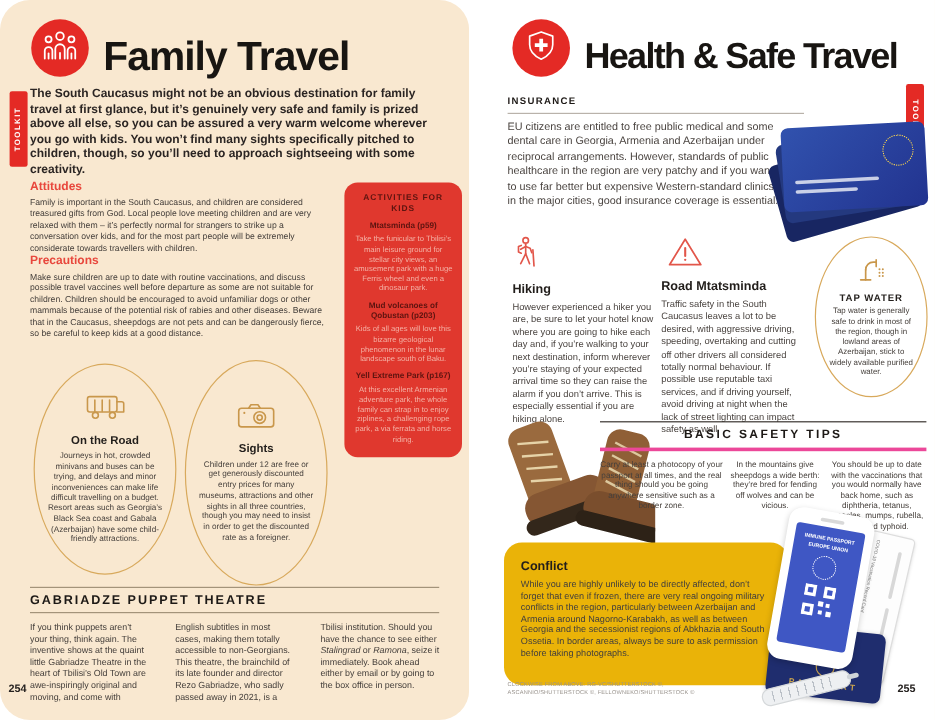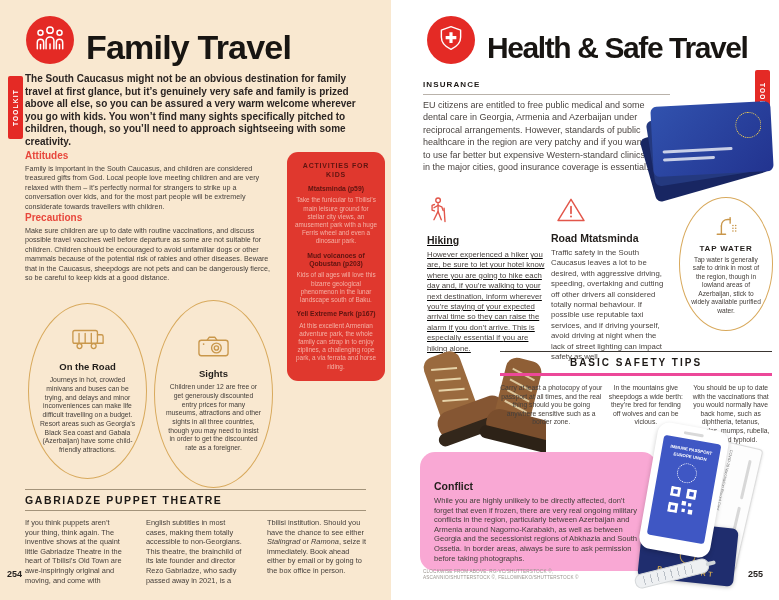--- a/index.html
+++ b/index.html
@@ -3,21 +3,21 @@
 <meta charset="utf-8">
 <style>
   html,body{margin:0;padding:0;}
   body{
     width:779px;height:600px;position:relative;overflow:hidden;
     font-family:"Liberation Sans","DejaVu Sans",sans-serif;
     background:#ffffff;
     -webkit-font-smoothing:antialiased;
   }
   .page{position:absolute;top:0;height:600px;}
-  .page-left{left:0;width:391px;background:#f9e8d0;}
+  .page-left{left:0;width:391px;background:#f9e8d0;border-radius:25px;}
   .page-right{left:391px;width:388px;background:#ffffff;}
   .abs{position:absolute;}
 
   
   .tab{background:#e42a25;color:#fff;font-size:6.5px;font-weight:bold;letter-spacing:1.2px;
        display:flex;align-items:center;justify-content:center;border-radius:2px;}
   .tab-left{left:8px;top:76px;width:15px;height:63px;writing-mode:vertical-rl;transform:rotate(180deg);}
   .tab-right{left:364px;top:70px;width:15px;height:63px;writing-mode:vertical-rl;}
 
   
@@ -67,21 +67,21 @@
   .tap-h{font-weight:bold;font-size:8px;letter-spacing:0.8px;color:#221e1b;margin:3px 0 3px;}
   .tap-b{font-size:6.6px;line-height:8.5px;color:#46403c;}
 
   .safety{width:272px;}
   .safety-h{font-weight:bold;font-size:10px;letter-spacing:2px;color:#1d1916;text-align:center;
             border-top:1.5px solid #3a3531;border-bottom:3px solid #ec4899;padding:5px 0 5px;}
   .tips{display:flex;gap:6px;margin-top:8px;}
   .tip{font-size:6.8px;line-height:8.6px;color:#46403c;text-align:center;}
   .tip1{width:104px;} .tip2{width:76px;} .tip3{width:84px;}
 
-  .conflict{width:237px;height:119px;background:#f9a8d4;border-radius:15px;padding:28px 14px;box-sizing:border-box;}
+  .conflict{width:237px;height:119px;background:#eab308;border-radius:15px;padding:14px 14px;box-sizing:border-box;}
   .conflict-h{font-weight:bold;font-size:10.5px;color:#221e1b;margin-bottom:4px;}
   .conflict-b{font-size:7.6px;line-height:9.6px;color:#44403c;}
 
   .credits{width:200px;font-size:6px;line-height:8px;color:#9a948e;letter-spacing:0.2px;
            transform:scale(0.78);transform-origin:top left;text-transform:uppercase;}
 
   
   .ehic{width:132px;height:102px;}
   .card{position:absolute;border-radius:6px;}
   .card1{width:118px;height:66px;background:#182662;transform:rotate(-16deg);top:22px;left:6px;}
@@ -231,21 +231,21 @@
   <div class="abs ehic" style="left:249px;top:100px;">
     <div class="card card1"></div>
     <div class="card card2"></div>
     <div class="card card3">
       <div class="stars"></div>
       <div class="bar" style="top:44px;width:70px;"></div>
       <div class="bar" style="top:52px;width:52px;"></div>
     </div>
   </div>
 
-  <div class="abs" style="left:36px;top:196px;width:120px;text-decoration:underline;">
+  <div class="abs" style="left:36px;top:196px;width:120px;">
     <span>
       <svg width="24" height="29" viewBox="0 0 26 30" fill="none" stroke="#e2564a" stroke-width="1.5" stroke-linecap="round" stroke-linejoin="round">
         <circle cx="12" cy="4" r="2.5"></circle>
         <path d="M12 7.5v8.5"></path>
         <path d="M12 9.5l-4.5 2.5M12 9.5l4 1.5 1.5 4"></path>
         <path d="M18.5 12.5l1 14.5"></path>
         <path d="M12 16l-4.5 9M12 16l3.5 9"></path>
         <path d="M8 8.5l-2.5 1v5l2.5 1"></path>
       </svg>
     </span>

